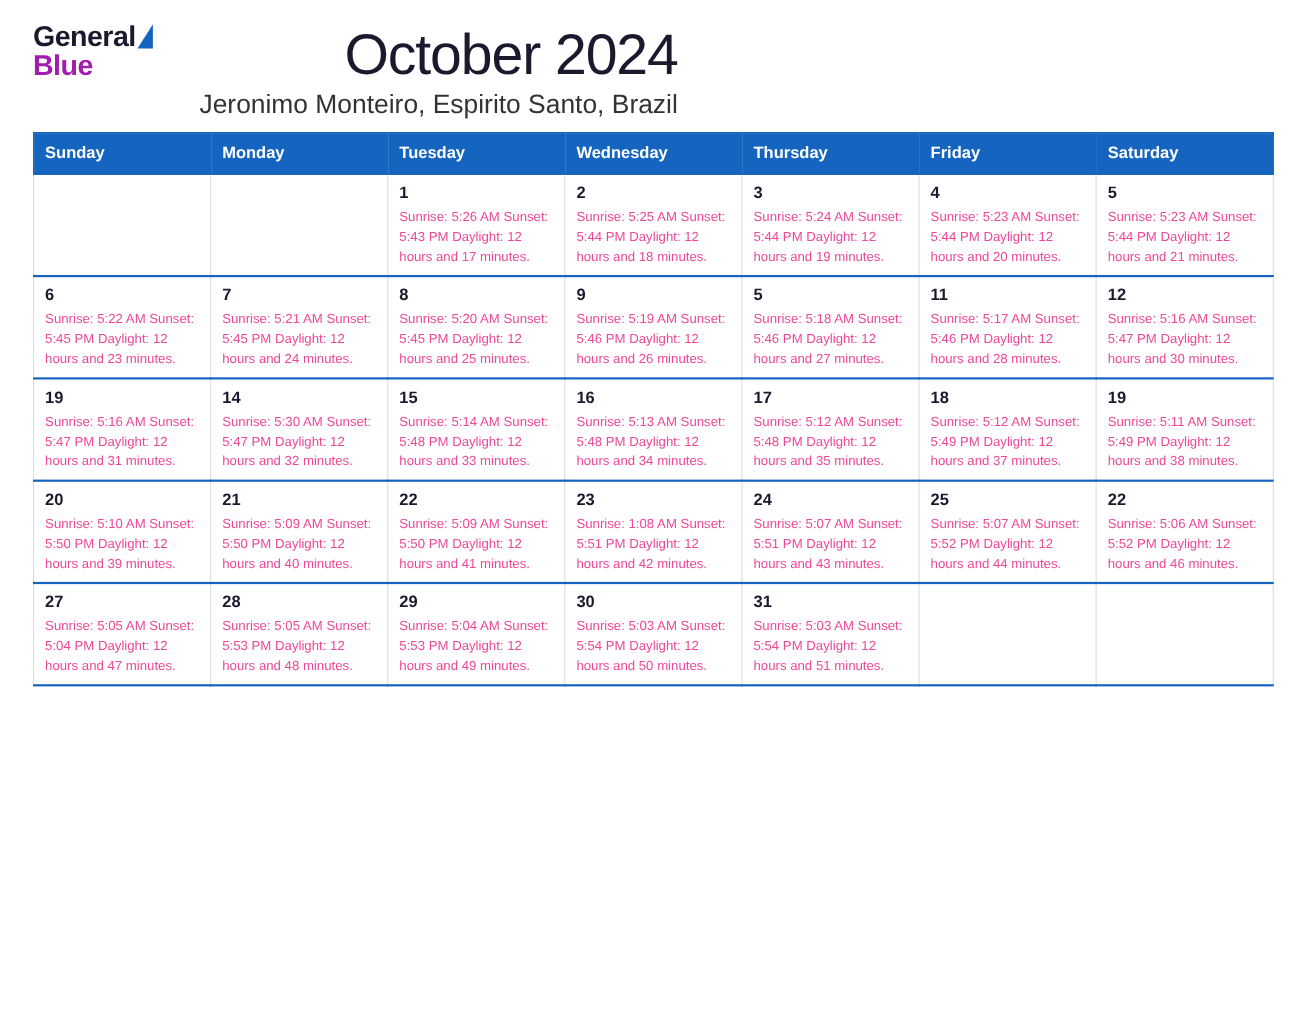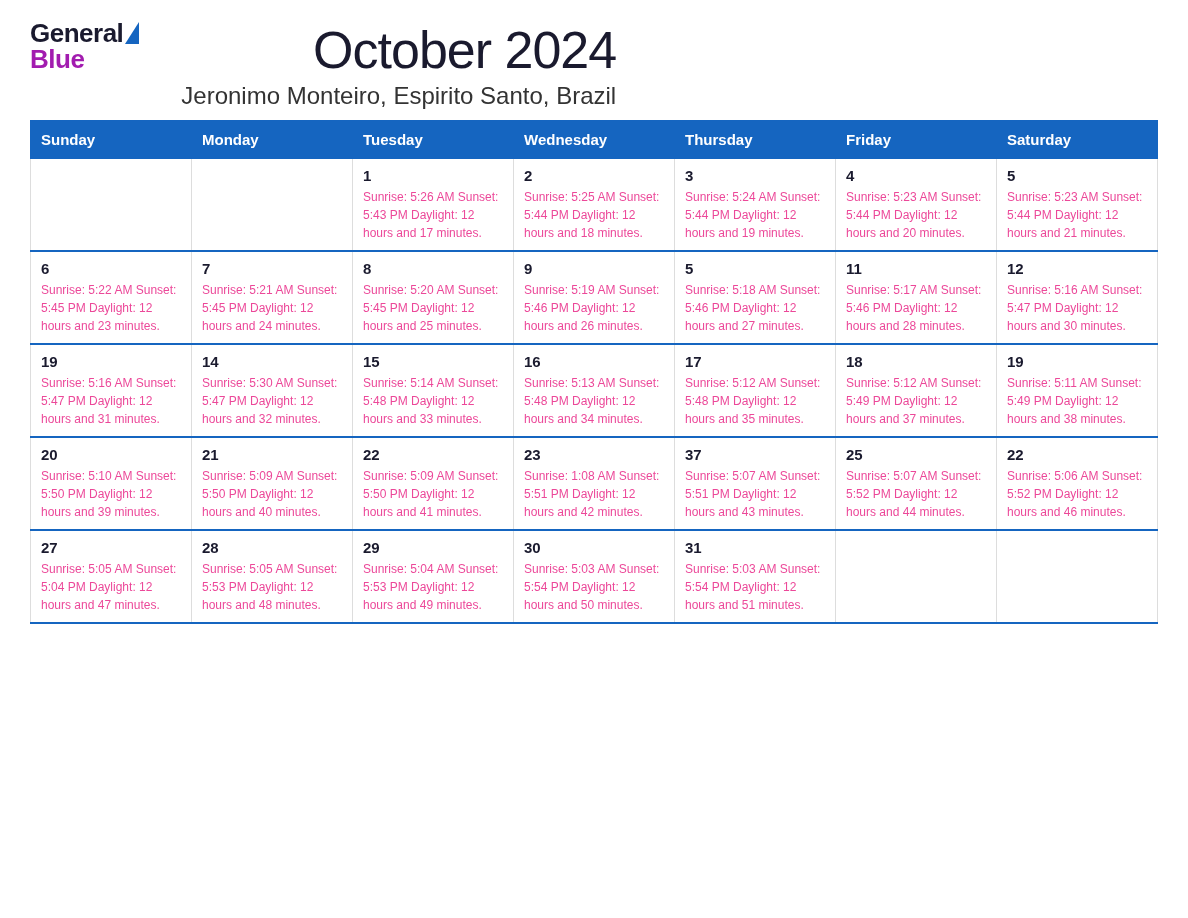--- a/index.html
+++ b/index.html
@@ -303,21 +303,21 @@
 and 41 minutes.</div>
         </td>
         <td>
           <span class="day-num">23</span>
           <div class="day-detail">Sunrise: 1:08 AM
 Sunset: 5:51 PM
 Daylight: 12 hours
 and 42 minutes.</div>
         </td>
         <td>
-          <span class="day-num">37</span>
+          <span class="day-num">24</span>
           <div class="day-detail">Sunrise: 5:07 AM
 Sunset: 5:51 PM
 Daylight: 12 hours
 and 43 minutes.</div>
         </td>
         <td>
           <span class="day-num">25</span>
           <div class="day-detail">Sunrise: 5:07 AM
 Sunset: 5:52 PM
 Daylight: 12 hours

